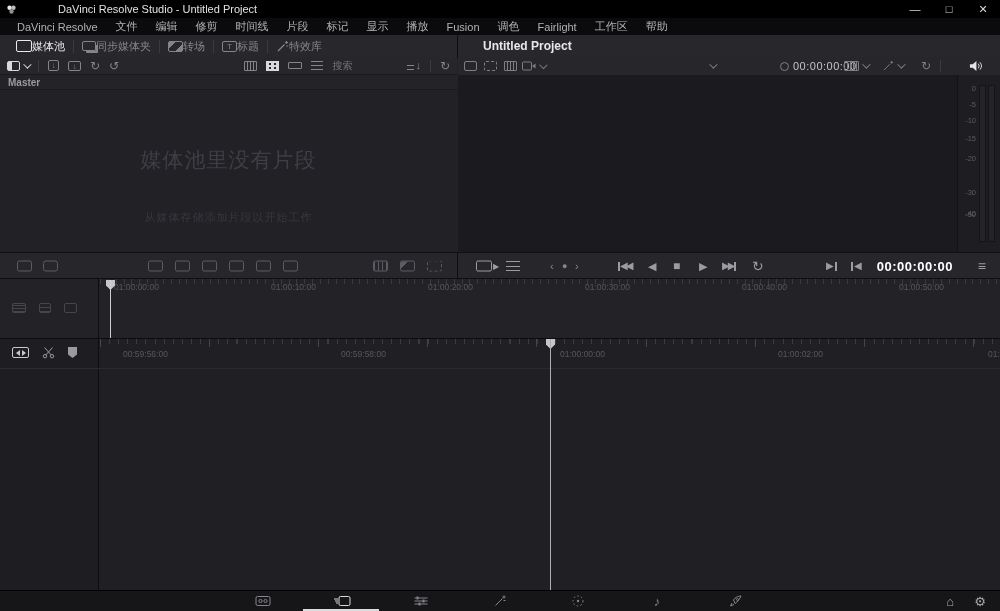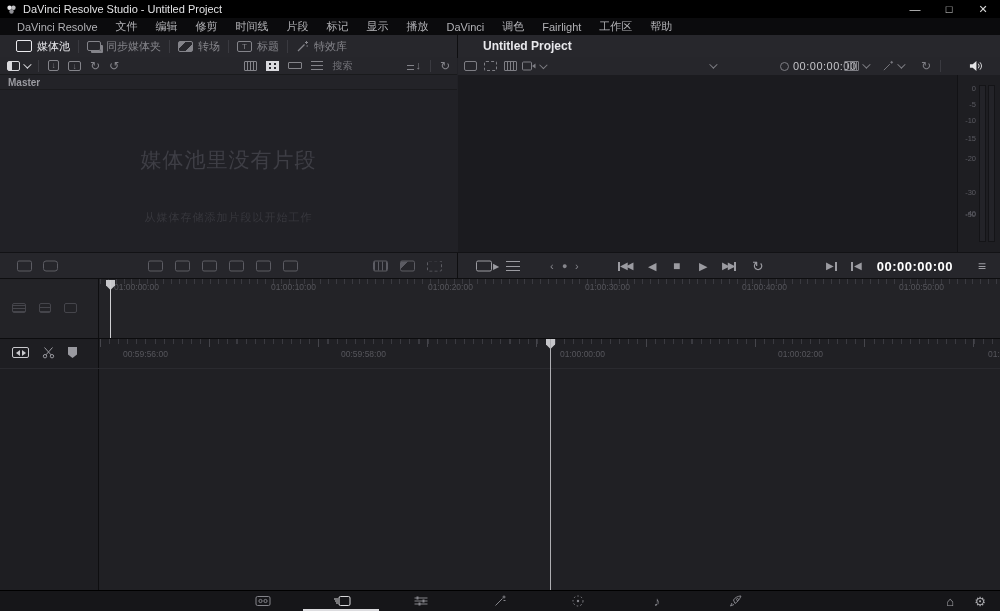--- a/index.html
+++ b/index.html
@@ -2,34 +2,34 @@
 <html><head>
 <meta charset="utf-8">
 <style>
   html,body{margin:0;padding:0;background:#000;}
   #app{position:relative;width:1000px;height:611px;background:#212126;
        font-family:"Liberation Sans","DejaVu Sans",sans-serif;color:#c8c8cd;
        overflow:hidden;user-select:none;}
   
   .titlebar{position:absolute;top:0;left:0;right:0;height:18px;background:#000;
             display:flex;align-items:center;padding-left:6px;gap:6px;}
-  .titlebar .ttl{font-size:11px;color:#e2e2e4;}
+  .titlebar .ttl{font-size:11px;color:#e2e2e4;margin-left:35px;}
   .winbtns{position:absolute;right:0;top:0;height:18px;display:flex;}
   .winbtn{width:34px;height:18px;display:flex;align-items:center;justify-content:center;
           color:#d8d8d8;font-size:11px;line-height:1;}
   
   .menubar{position:absolute;top:18px;left:0;right:0;height:17px;background:#0b0b0d;
            display:flex;align-items:center;padding-left:8px;}
   .menu-item{font-size:11px;color:#b2b2b6;padding:0 9px;white-space:nowrap;}
   
   .toolbar{position:absolute;top:35px;left:0;right:0;height:22px;background:#27272c;
            border-bottom:1px solid #0e0e10;display:flex;}
   .tb-left{display:flex;align-items:center;width:457px;height:100%;padding-left:8px;box-sizing:border-box;}
   .tb-right{flex:1;display:flex;align-items:center;height:100%;border-left:1px solid #0e0e10;padding-left:25px;}
-  .tbtn{display:flex;align-items:center;gap:5px;font-size:11px;color:#84848a;padding:0 8px;height:100%;}
+  .tbtn{display:flex;align-items:center;font-size:11px;color:#84848a;padding:0 8px;height:100%;}
   .tbtn.active{color:#eaeaee;}
   .tsep{width:1px;height:13px;background:#3a3a40;}
   .proj-title{font-size:12px;font-weight:bold;color:#e8e8ec;}
   .tb-right-group{margin-left:auto;display:flex;align-items:center;margin-right:8px;}
   
   .bx{display:inline-block;border:1px solid currentColor;border-radius:2px;box-sizing:border-box;position:relative;}
   .chev{display:inline-block;width:5px;height:5px;border-right:1px solid currentColor;
         border-bottom:1px solid currentColor;transform:rotate(45deg) translateY(-2px);margin-left:3px;}
   svg{display:block;}
   
@@ -130,21 +130,21 @@
   <div class="menubar">
     <span class="menu-item">DaVinci Resolve</span>
     <span class="menu-item">文件</span>
     <span class="menu-item">编辑</span>
     <span class="menu-item">修剪</span>
     <span class="menu-item">时间线</span>
     <span class="menu-item">片段</span>
     <span class="menu-item">标记</span>
     <span class="menu-item">显示</span>
     <span class="menu-item">播放</span>
-    <span class="menu-item">DaVinci</span>
+    <span class="menu-item">Fusion</span>
     <span class="menu-item">调色</span>
     <span class="menu-item">Fairlight</span>
     <span class="menu-item">工作区</span>
     <span class="menu-item">帮助</span>
   </div>
 
   <div class="toolbar">
     <div class="tb-left">
       <div class="tbtn active">
         <span class="bx" style="width:16px;height:12px"></span>

